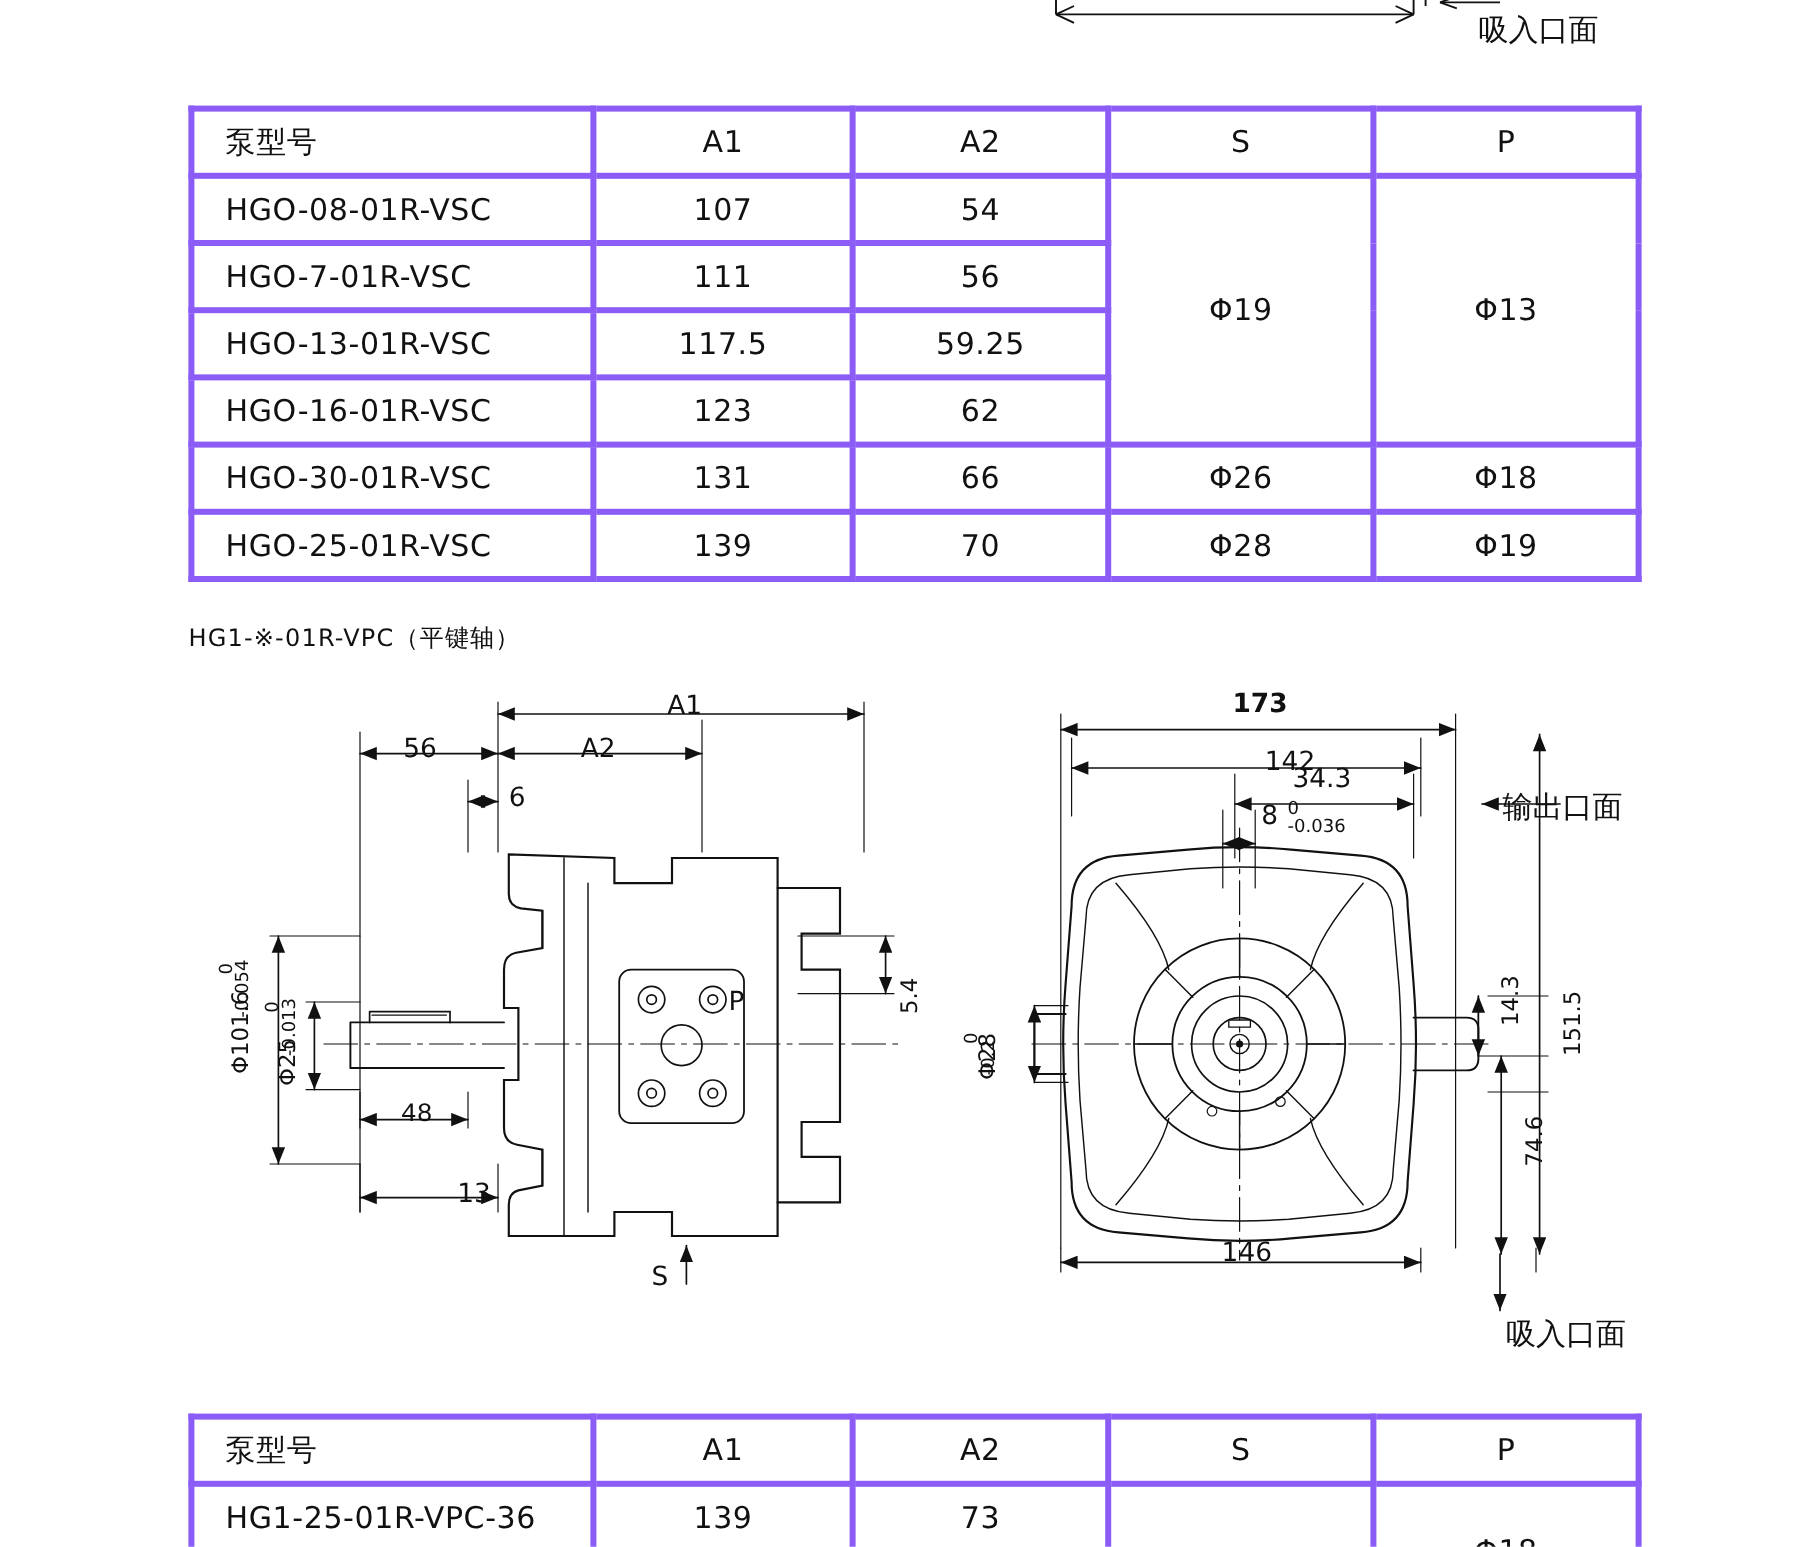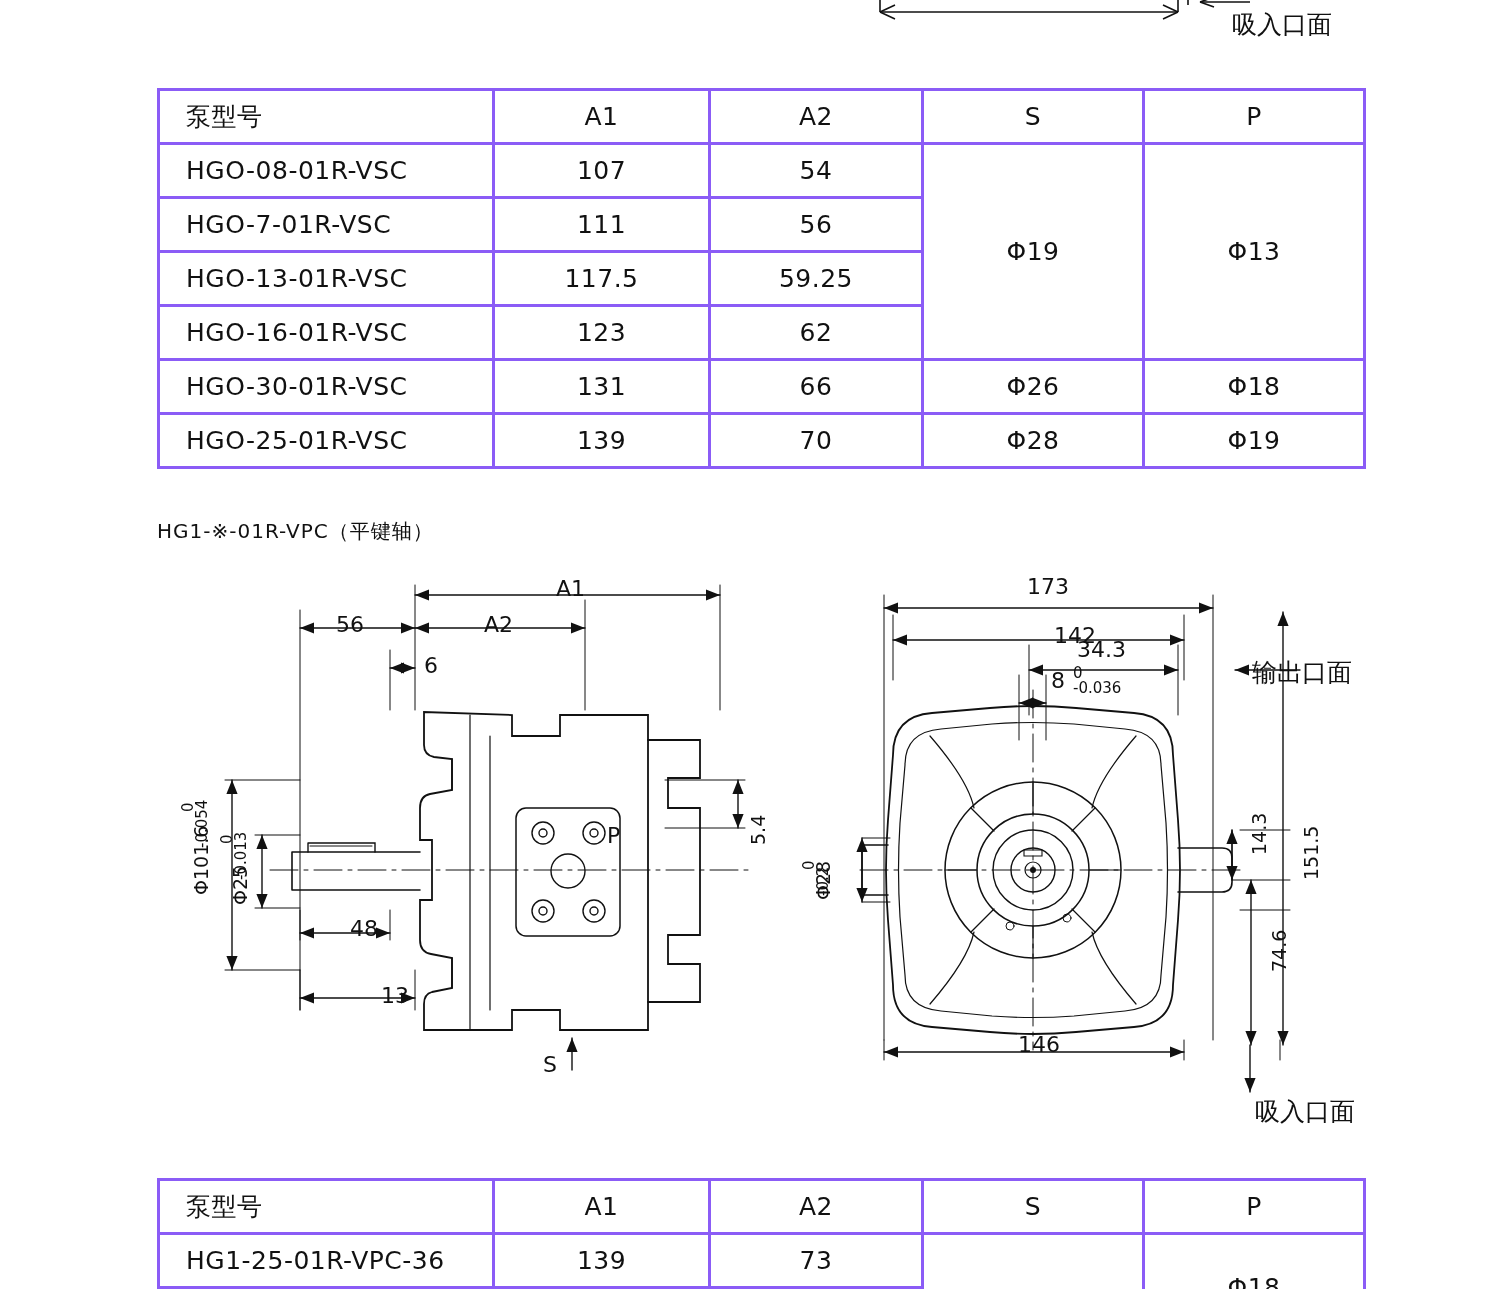--- a/index.html
+++ b/index.html
@@ -17,21 +17,21 @@
   }
 
   
   .spec-table {
     position: absolute;
     border-collapse: collapse;
     table-layout: fixed;
     background: #fff;
   }
   .spec-table td, .spec-table th {
-    border: 3px solid #8b5cf6;
+    border: 5px solid #8b5cf6;
     font-weight: normal;
     text-align: center;
     font-size: 25px;
     font-family: "DejaVu Sans", sans-serif;
     letter-spacing: 0.5px;
     padding: 0;
     height: 51px;
     color: #111;
   }
   .spec-table td.model, .spec-table th.model {
@@ -343,33 +343,33 @@
 
     <circle cx="1067" cy="378" r="4" stroke-width="1"></circle>
     <circle cx="1010" cy="386" r="4" stroke-width="1"></circle>
   </g>
 </svg>
 
 <div class="lbl" style="left:556px; top:576px;">A1</div>
 <div class="lbl" style="left:484px; top:612px;">A2</div>
 <div class="lbl" style="left:336px; top:612px;">56</div>
 <div class="lbl" style="left:424px; top:653px;">6</div>
-<div class="lbl" style="left:350px; top:916px;">48</div>
+<div class="lbl" style="left:334px; top:916px;font-family:Liberation Mono, monospace;">48</div>
 <div class="lbl" style="left:381px; top:983px;text-align:center;">13</div>
 <div class="lbl small rot90" style="left:747px; top:845px;">5.4</div>
 <div class="lbl small rot90" style="left:190px; top:895px;">Φ101.6</div>
 <div class="lbl tiny rot90" style="left:179px; top:812px;">0</div>
 <div class="lbl tiny rot90" style="left:193px; top:848px;">-0.054</div>
 <div class="lbl small rot90" style="left:229px; top:905px;">Φ25</div>
 <div class="lbl tiny rot90" style="left:218px; top:844px;">0</div>
 <div class="lbl tiny rot90" style="left:232px; top:880px;">-0.013</div>
 <div class="lbl" style="left:607px; top:823px;">P</div>
 <div class="lbl" style="left:543px; top:1052px;">S</div>
 
-<div class="lbl" style="left:1027px; top:574px;">173</div>
+<div class="lbl" style="left:1027px; top:574px;font-weight:bold;">173</div>
 <div class="lbl" style="left:1054px; top:607px;margin-top:16px;">142</div>
 <div class="lbl" style="left:1077px; top:637px;">34.3</div>
 <div class="lbl" style="left:1051px; top:668px;">8</div>
 <div class="lbl tiny" style="left:1073px; top:664px;">0</div>
 <div class="lbl tiny" style="left:1073px; top:679px;">-0.036</div>
 <div class="lbl small rot90" style="left:812px; top:900px;">Φ28</div>
 <div class="lbl tiny rot90" style="left:800px; top:870px;">0</div>
 <div class="lbl tiny rot90" style="left:814px; top:896px;">-0.2</div>
 <div class="lbl small rot90" style="left:1300px; top:880px;">151.5</div>
 <div class="lbl small rot90" style="left:1268px; top:972px;">74.6</div>

